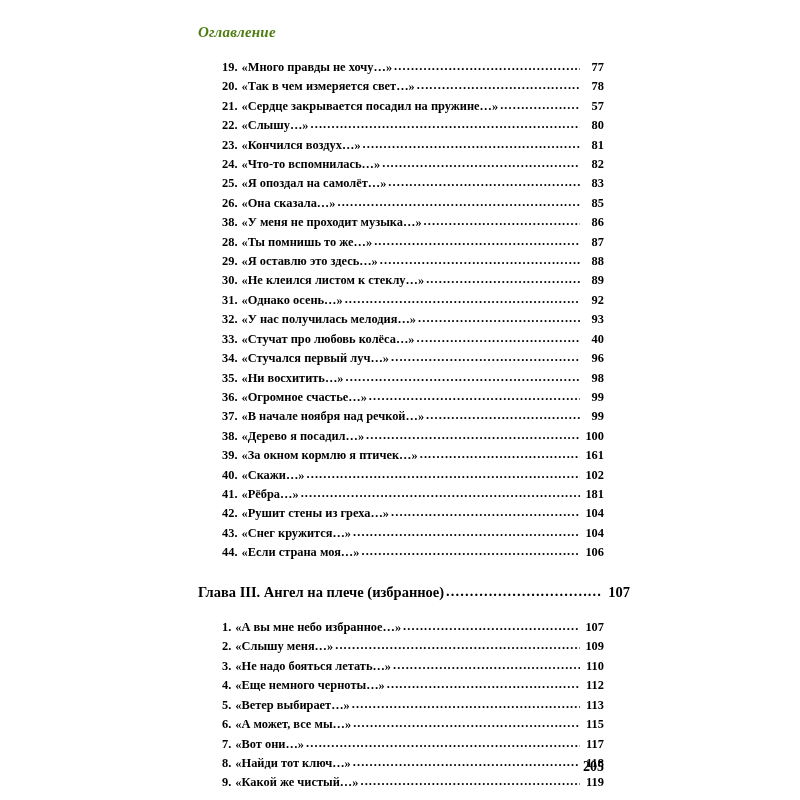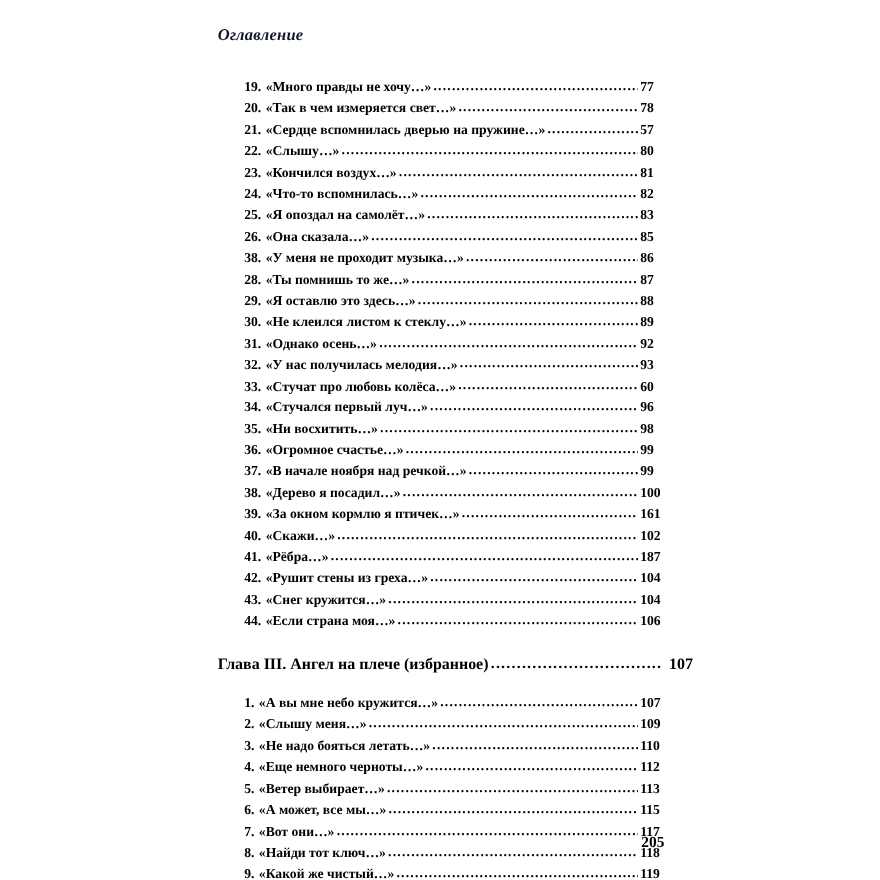--- a/index.html
+++ b/index.html
@@ -19,26 +19,26 @@
     width: 800px;
     height: 800px;
     box-sizing: border-box;
     padding: 24px 0 0 0;
   }
   .header {
     font-family: "Liberation Serif", serif;
     font-size: 15px;
     font-weight: bold;
     font-style: italic;
-    color: #0f172a;
+    color: #4d7c0f;
     margin: 0 0 0 198px;
     letter-spacing: 0.2px;
   }
   .toc {
-    margin: 32px 0 0 0;
+    margin: 20px 0 0 0;
     padding: 0 0 0 0;
   }
   .toc-block {
     margin: 0;
   }
   .entry {
     display: flex;
     align-items: baseline;
     font-size: 12.4px;
     font-weight: bold;
@@ -60,21 +60,21 @@
     overflow: hidden;
     white-space: nowrap;
     margin: 0 2px;
     letter-spacing: 1.1px;
     font-weight: bold;
     position: relative;
     top: -1px;
   }
   .entry .page-no {
     flex: 0 0 auto;
-    text-align: left;
+    text-align: right;
     min-width: 22px;
   }
   .chapter {
     display: flex;
     align-items: center;
     font-size: 14.5px;
     font-weight: bold;
     line-height: 1.0;
     margin: 26px 0 22px 0;
     padding-left: 198px;
@@ -127,21 +127,21 @@
           <span class="page-no">77</span>
         </div>
         <div class="entry">
           <span class="num">20.</span>
           <span class="title">«Так в чем измеряется свет…»</span>
           <span class="dots">........................................................................................................................................</span>
           <span class="page-no">78</span>
         </div>
         <div class="entry">
           <span class="num">21.</span>
-          <span class="title">«Сердце вспомнилась дверью на пружине…»</span>
+          <span class="title">«Сердце закрывается посадил на пружине…»</span>
           <span class="dots">........................................................................................................................................</span>
           <span class="page-no">57</span>
         </div>
         <div class="entry">
           <span class="num">22.</span>
           <span class="title">«Слышу…»</span>
           <span class="dots">........................................................................................................................................</span>
           <span class="page-no">80</span>
         </div>
         <div class="entry">
@@ -201,21 +201,21 @@
         <div class="entry">
           <span class="num">32.</span>
           <span class="title">«У нас получилась мелодия…»</span>
           <span class="dots">........................................................................................................................................</span>
           <span class="page-no">93</span>
         </div>
         <div class="entry">
           <span class="num">33.</span>
           <span class="title">«Стучат про любовь колёса…»</span>
           <span class="dots">........................................................................................................................................</span>
-          <span class="page-no">60</span>
+          <span class="page-no">40</span>
         </div>
         <div class="entry">
           <span class="num">34.</span>
           <span class="title">«Стучался первый луч…»</span>
           <span class="dots">........................................................................................................................................</span>
           <span class="page-no">96</span>
         </div>
         <div class="entry">
           <span class="num">35.</span>
           <span class="title">«Ни восхитить…»</span>
@@ -249,21 +249,21 @@
         <div class="entry">
           <span class="num">40.</span>
           <span class="title">«Скажи…»</span>
           <span class="dots">........................................................................................................................................</span>
           <span class="page-no">102</span>
         </div>
         <div class="entry">
           <span class="num">41.</span>
           <span class="title">«Рёбра…»</span>
           <span class="dots">........................................................................................................................................</span>
-          <span class="page-no">187</span>
+          <span class="page-no">181</span>
         </div>
         <div class="entry">
           <span class="num">42.</span>
           <span class="title">«Рушит стены из греха…»</span>
           <span class="dots">........................................................................................................................................</span>
           <span class="page-no">104</span>
         </div>
         <div class="entry">
           <span class="num">43.</span>
           <span class="title">«Снег кружится…»</span>
@@ -280,21 +280,21 @@
 
     <div class="chapter">
       <span class="title">Глава III. Ангел на плече (избранное)</span>
       <span class="dots">........................................................................................................................................</span>
       <span class="page-no">107</span>
     </div>
 
     <div class="toc-block section-two">
         <div class="entry">
           <span class="num">1.</span>
-          <span class="title">«А вы мне небо кружится…»</span>
+          <span class="title">«А вы мне небо избранное…»</span>
           <span class="dots">........................................................................................................................................</span>
           <span class="page-no">107</span>
         </div>
         <div class="entry">
           <span class="num">2.</span>
           <span class="title">«Слышу меня…»</span>
           <span class="dots">........................................................................................................................................</span>
           <span class="page-no">109</span>
         </div>
         <div class="entry">

